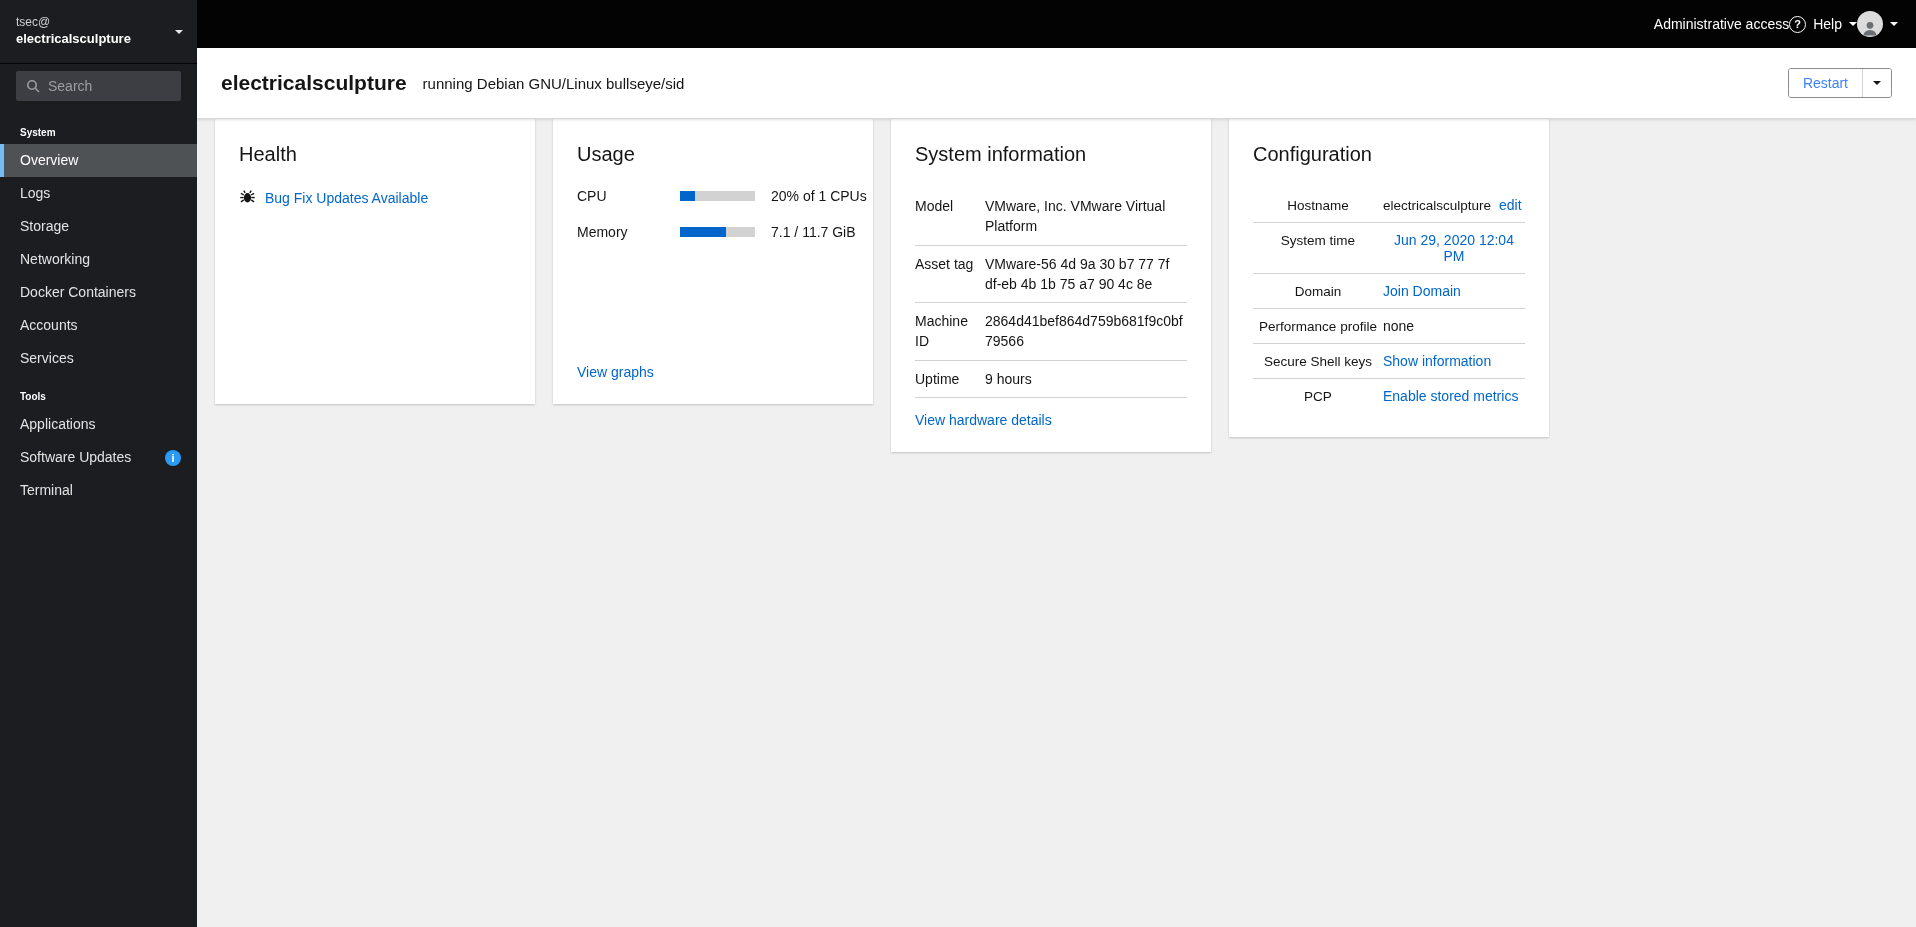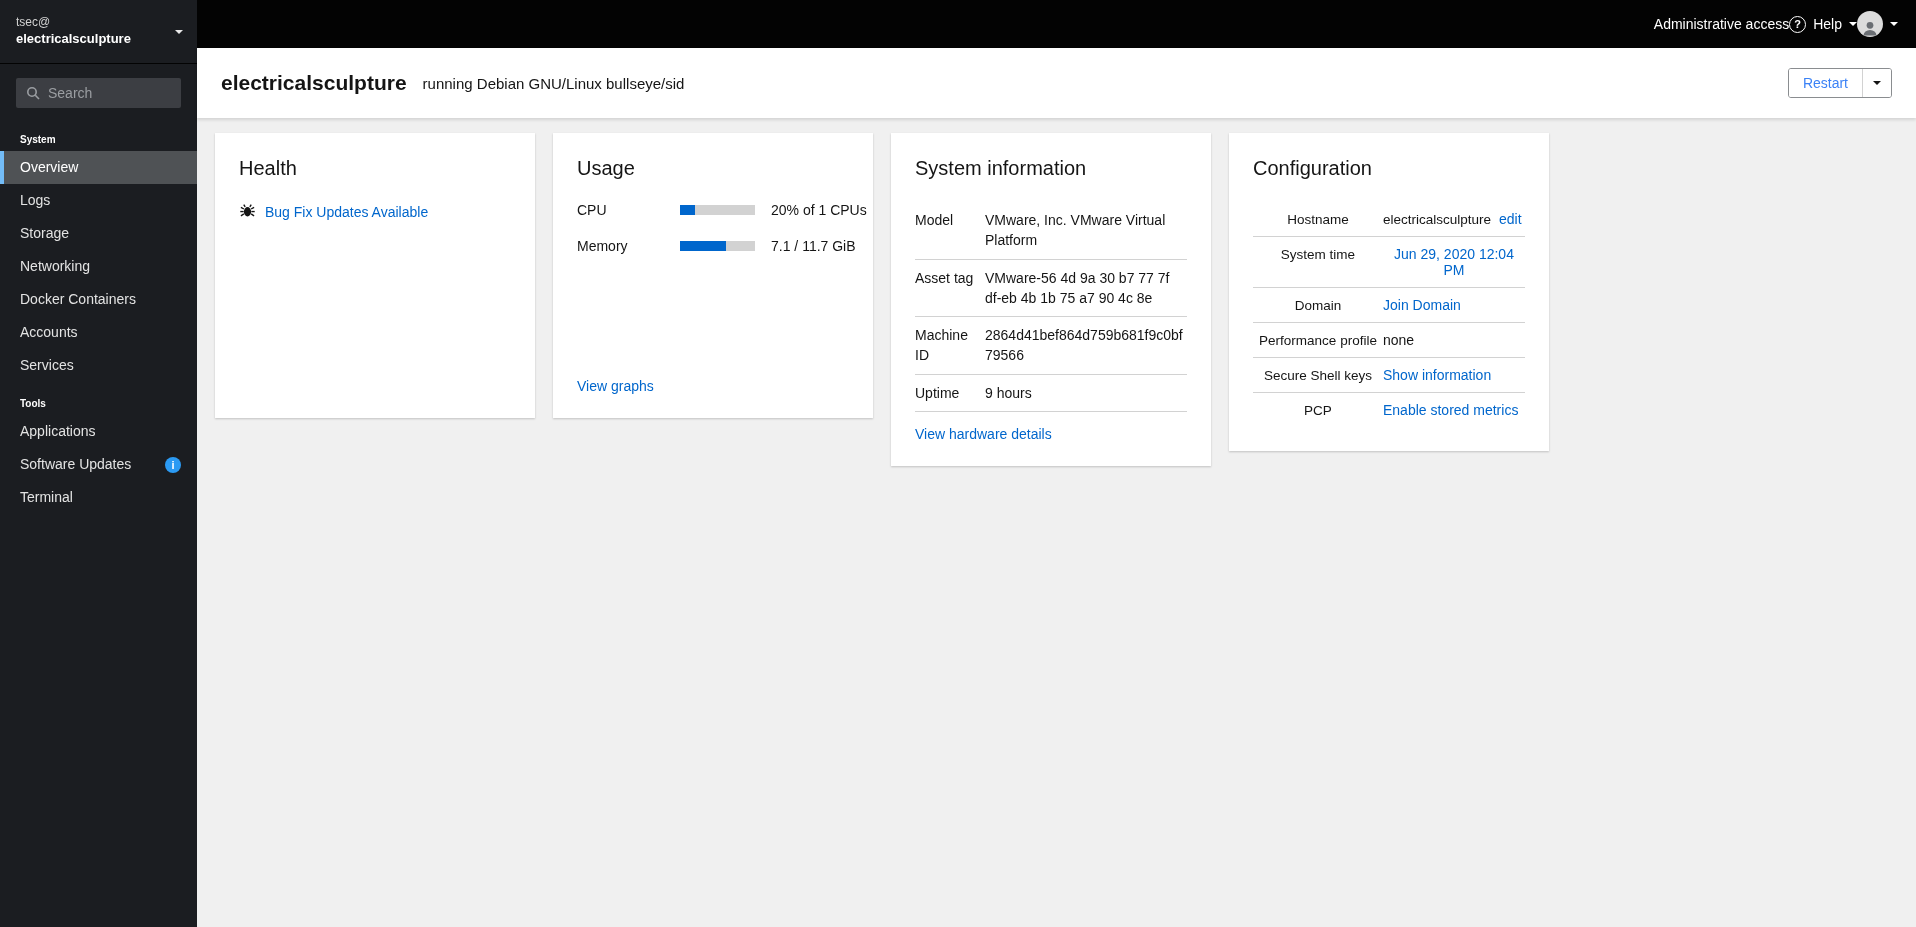--- a/index.html
+++ b/index.html
@@ -23,21 +23,21 @@
     display: flex; align-items: center; justify-content: space-between;
     border-bottom: 1px solid #030303; cursor: pointer;
   }
   .host-switcher .user { font-size: 12px; color: #d2d2d2; line-height: 1.3; }
   .host-switcher .host { font-size: 13px; font-weight: 700; color: #fff; line-height: 1.3; }
   .caret {
     display: inline-block; width: 0; height: 0;
     border-left: 4px solid transparent; border-right: 4px solid transparent;
     border-top: 4px solid currentColor;
   }
-  .search-wrap { margin: 14px 16px 10px; position: relative; }
+  .search-wrap { margin: 7px 16px 10px; position: relative; }
   .search-wrap .icon-search { position: absolute; left: 10px; top: 8px; }
   .search-input {
     width: 100%; background: #3c3e43; border: none; border-radius: 2px;
     padding: 7px 8px 7px 32px; color: #d2d2d2; font-size: 14px; outline: none;
     font-family: inherit;
   }
   .search-input::placeholder { color: #9b9ea2; }
   .nav { display: flex; flex-direction: column; }
   .nav-section-title {
     font-size: 10px; font-weight: 700; color: #fff;
@@ -94,21 +94,21 @@
     padding: 6px 14px; font-size: 14px; color: #3b82f6; cursor: pointer;
     font-family: inherit;
   }
   .restart-toggle {
     background: #fff; border: none; padding: 6px 10px; cursor: pointer;
     display: flex; align-items: center; color: #151515;
   }
 
   
   .cards {
-    padding: 15px 18px; display: grid;
+    padding: 1px 18px; display: grid;
     grid-template-columns: repeat(4, 320px); gap: 18px; align-items: start;
   }
   .card {
     background: #fff; box-shadow: 0 1px 2px 0 rgba(3,3,3,0.2);
     padding: 24px; min-height: 285px; display: flex; flex-direction: column;
   }
   .card-title { font-size: 20px; font-weight: 400; color: #151515; margin: 0 0 22px; }
   a.link { color: #0066cc; text-decoration: none; cursor: pointer; font-size: 14px; }
   .card-footer-link { margin-top: auto; }
 

